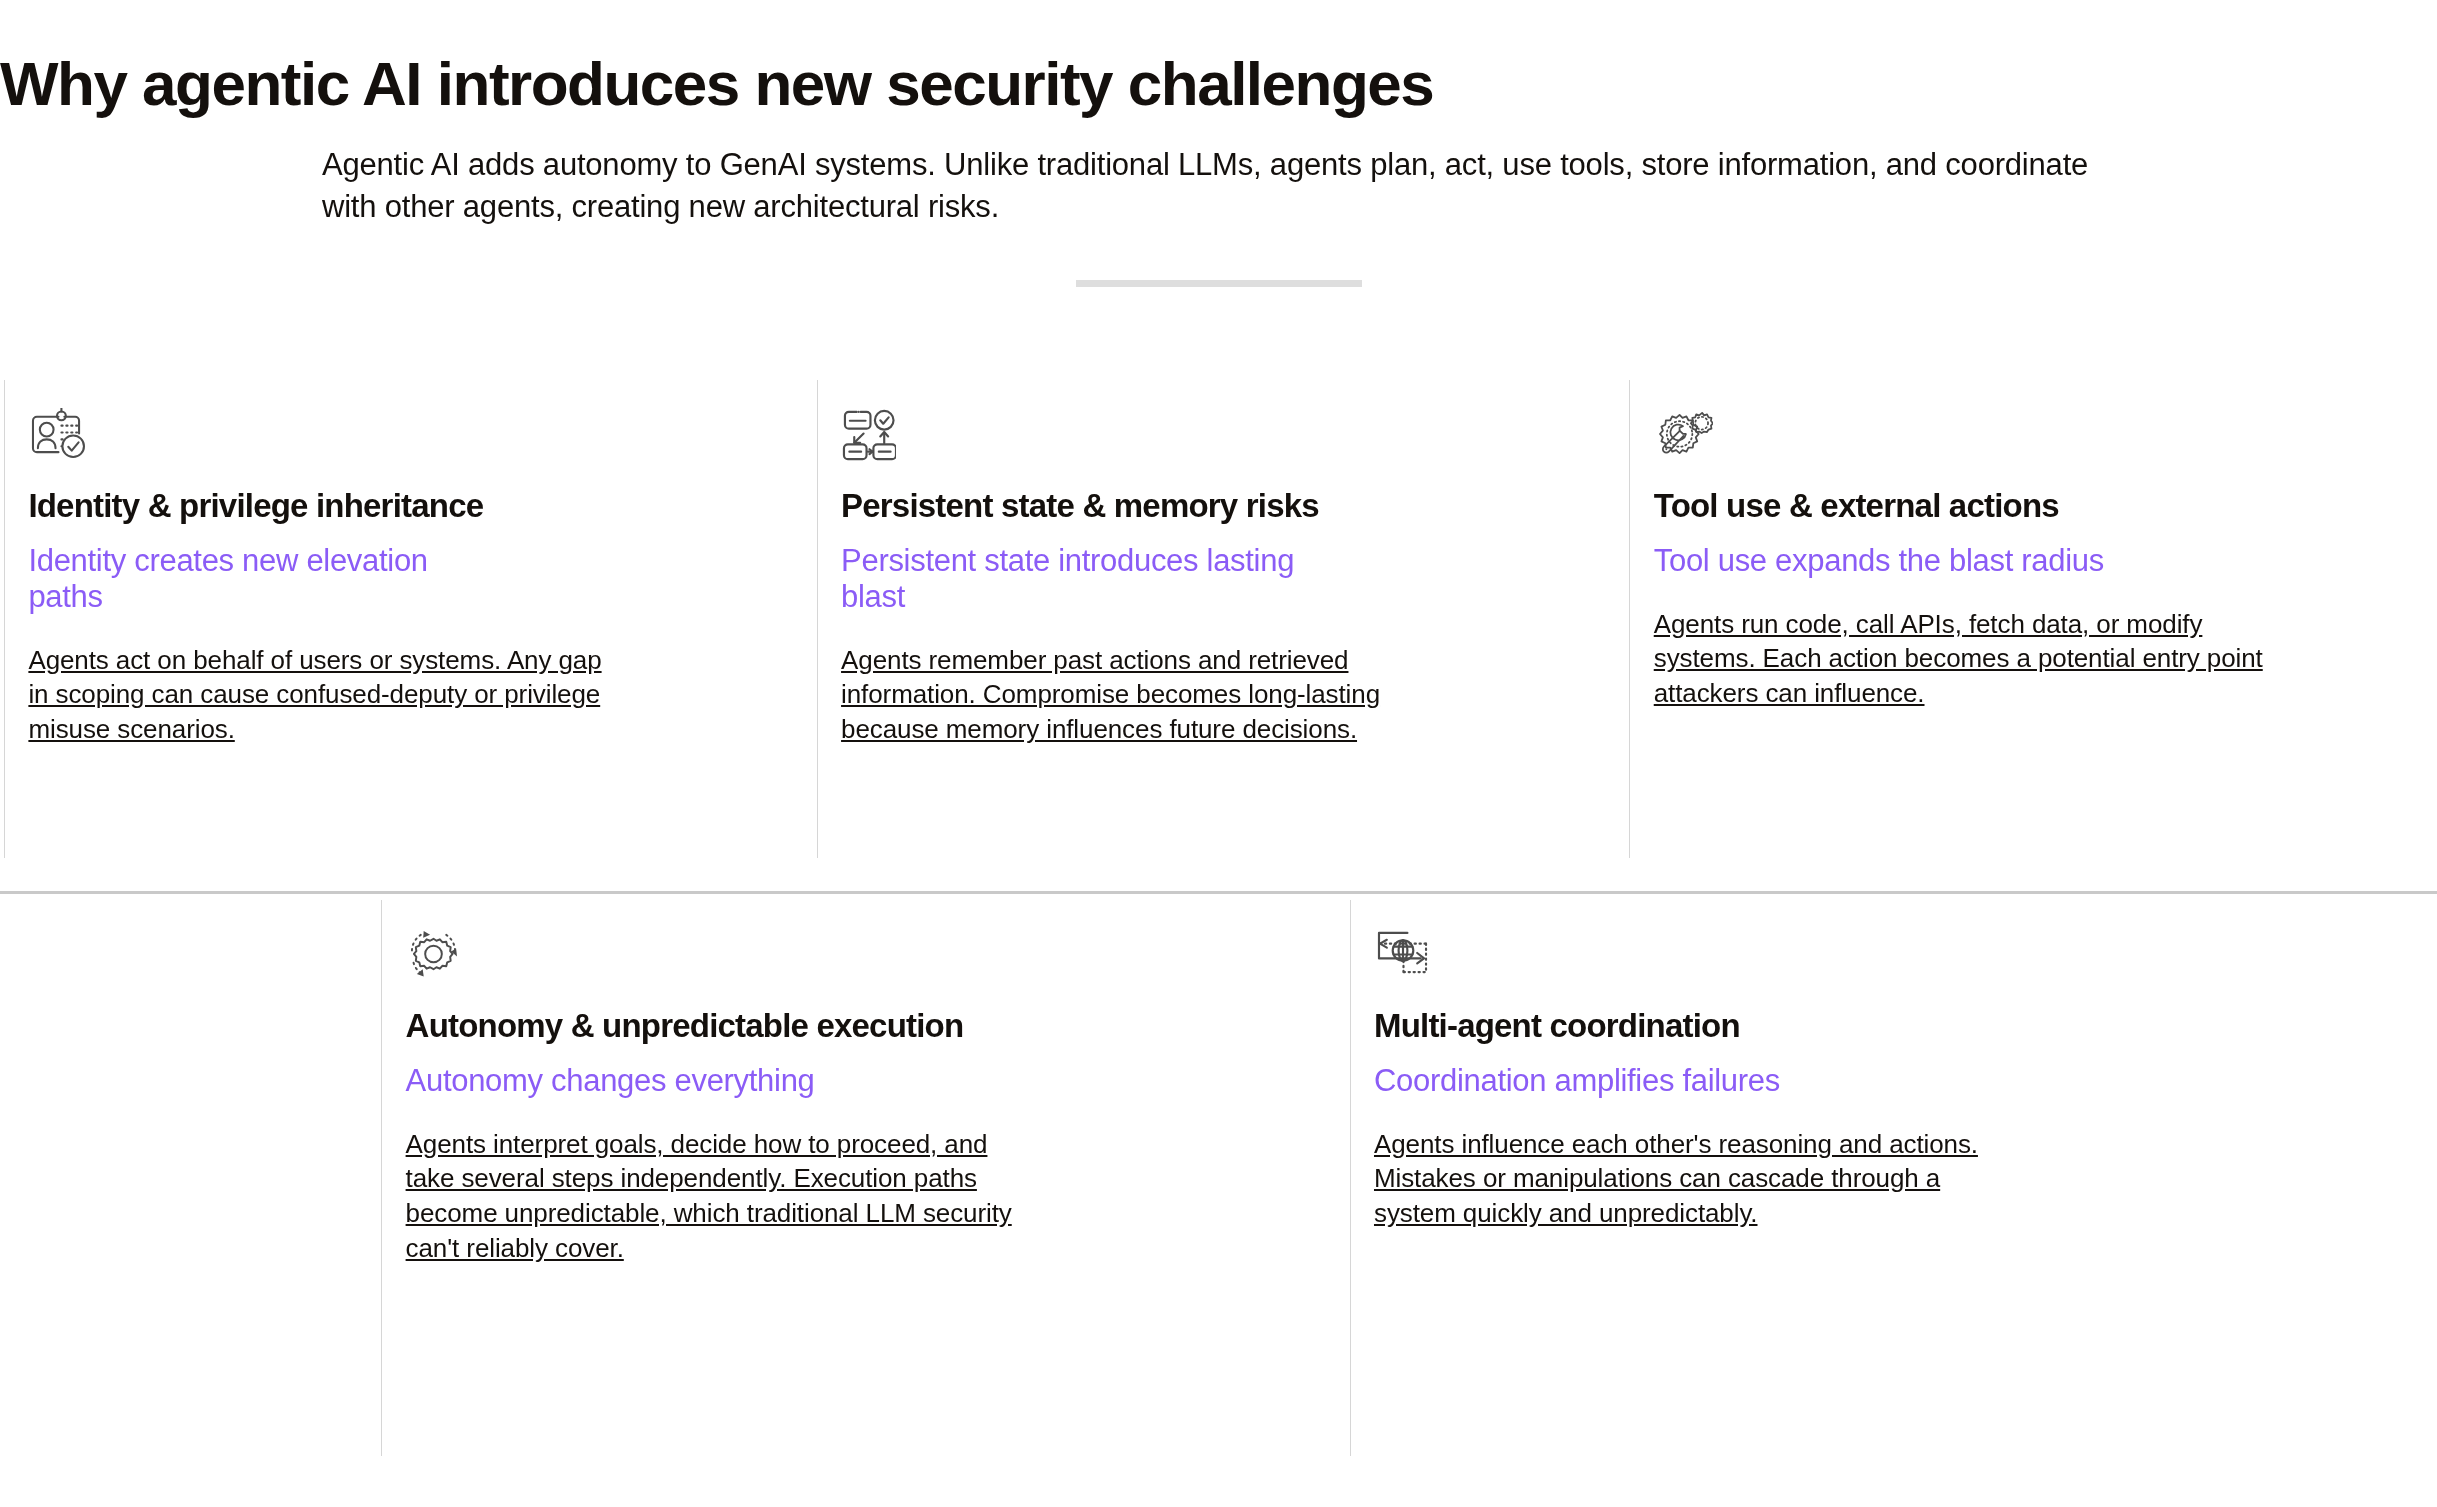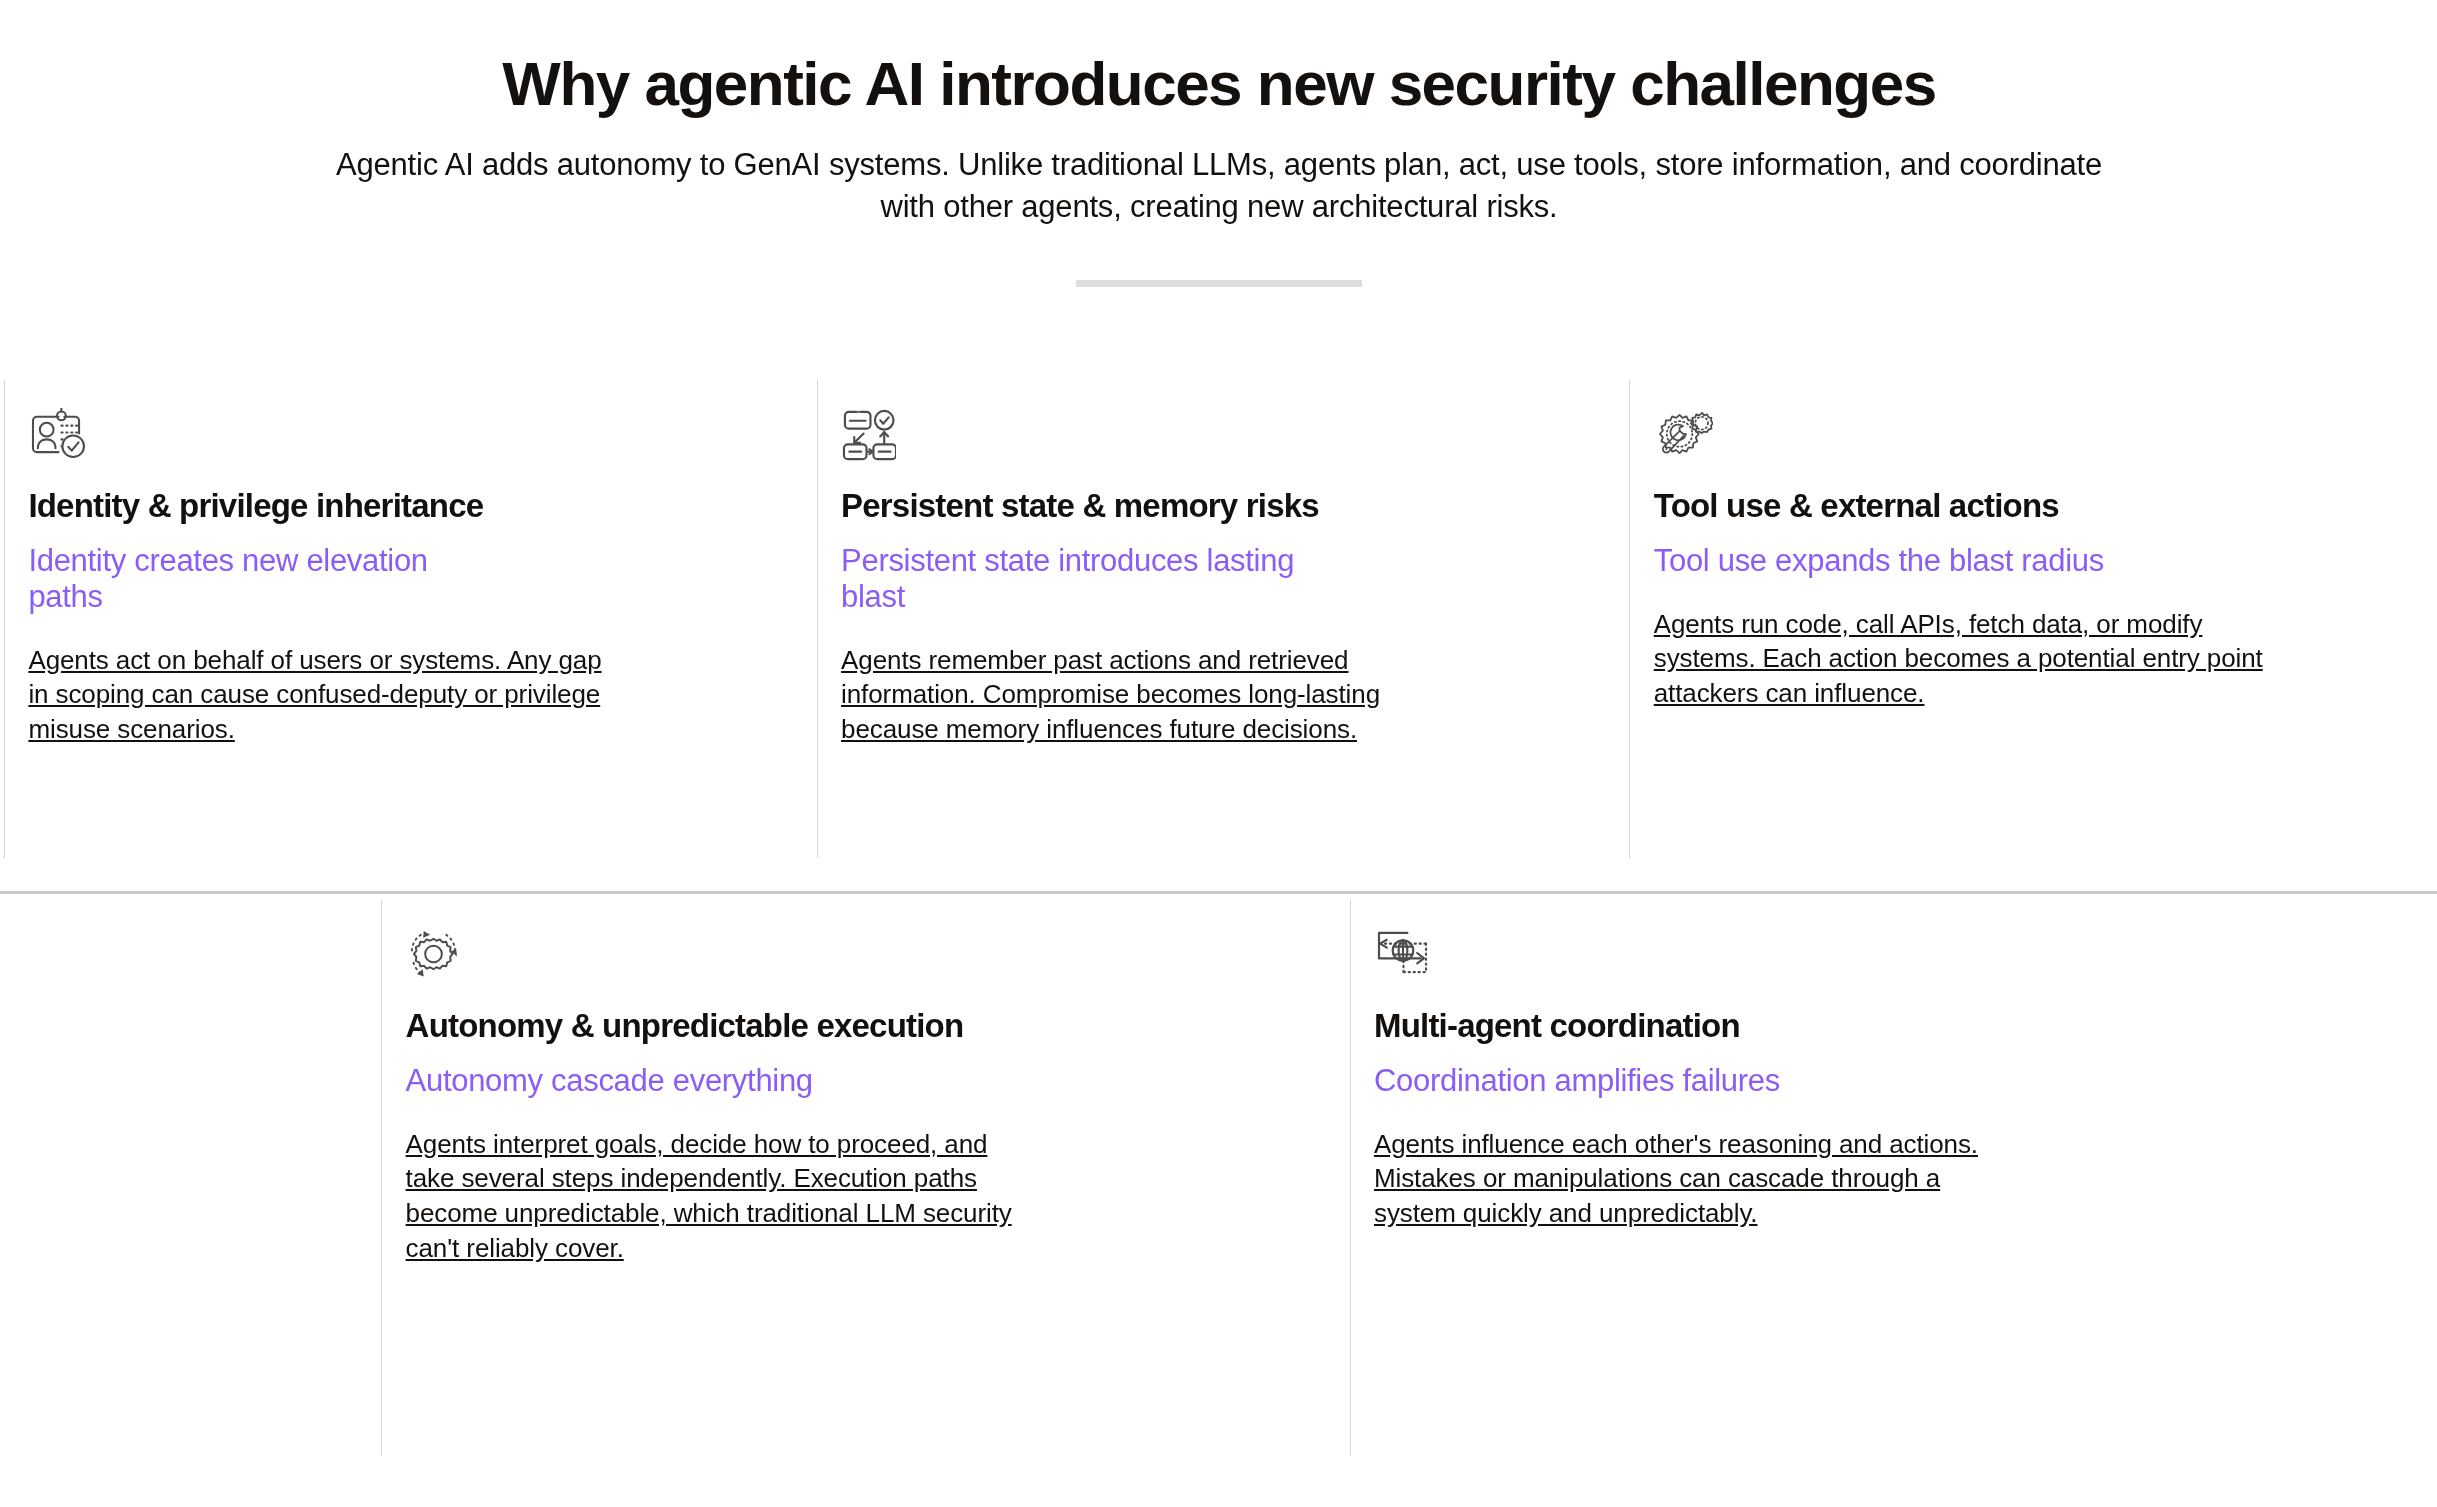--- a/index.html
+++ b/index.html
@@ -6,21 +6,21 @@
   * { margin:0; padding:0; box-sizing:border-box; }
   html, body {
     width:2438px; height:1508px;
     background:#ffffff;
     font-family:"Liberation Sans", sans-serif;
     -webkit-font-smoothing:antialiased;
   }
   .page { position:relative; width:2438px; height:1508px; background:#fff; overflow:hidden; }
 
   
-  .header { padding-top:51px; text-align:center; }
+  .header { padding-top:51px; }
   .title {
     font-size:62px;
     font-weight:700;
     letter-spacing:-1.5px;
     color:#14100d;
     line-height:1.06;
   }
   .subtitle {
     margin:27px auto 0;
     max-width:1794px;
@@ -208,21 +208,21 @@
               <path d="M30 14 A40 40 0 0 0 12 48"></path>
               <path d="M82 14 A40 40 0 0 1 100 48"></path>
               <path d="M30 92 A40 40 0 0 1 14 64"></path>
             </g>
             <path d="M36 6 L49 14 L35 20 Z" fill="#4d4d4d" stroke="none"></path>
             <path d="M102 42 L104 58 L92 48 Z" fill="#4d4d4d" stroke="none"></path>
             <path d="M34 84 L22 94 L36 99 Z" fill="#4d4d4d" stroke="none"></path>
           </svg>
         </div>
         <h2 class="card-title card-title-wide">Autonomy &amp; unpredictable execution</h2>
-        <p class="card-sub card-sub-wide">Autonomy cascade everything</p>
+        <p class="card-sub card-sub-wide">Autonomy changes everything</p>
         <p class="card-body card-body-wide">Agents interpret goals, decide how to proceed, and take several steps independently. Execution paths become unpredictable, which traditional LLM security can't reliably cover.</p>
       </div>
     </div>
 
     <div class="col col-bottom">
       <div class="cell cell-bottom">
         <div class="icon-box">
           <svg width="58" height="49" viewBox="0 0 118 100" fill="none" stroke="#4d4d4d" stroke-width="4.4" stroke-linecap="round" stroke-linejoin="round">
             <path d="M68 10 L10 10 L10 62 L95 62"></path>
             <path d="M26 24 L12 32 L26 40"></path>

